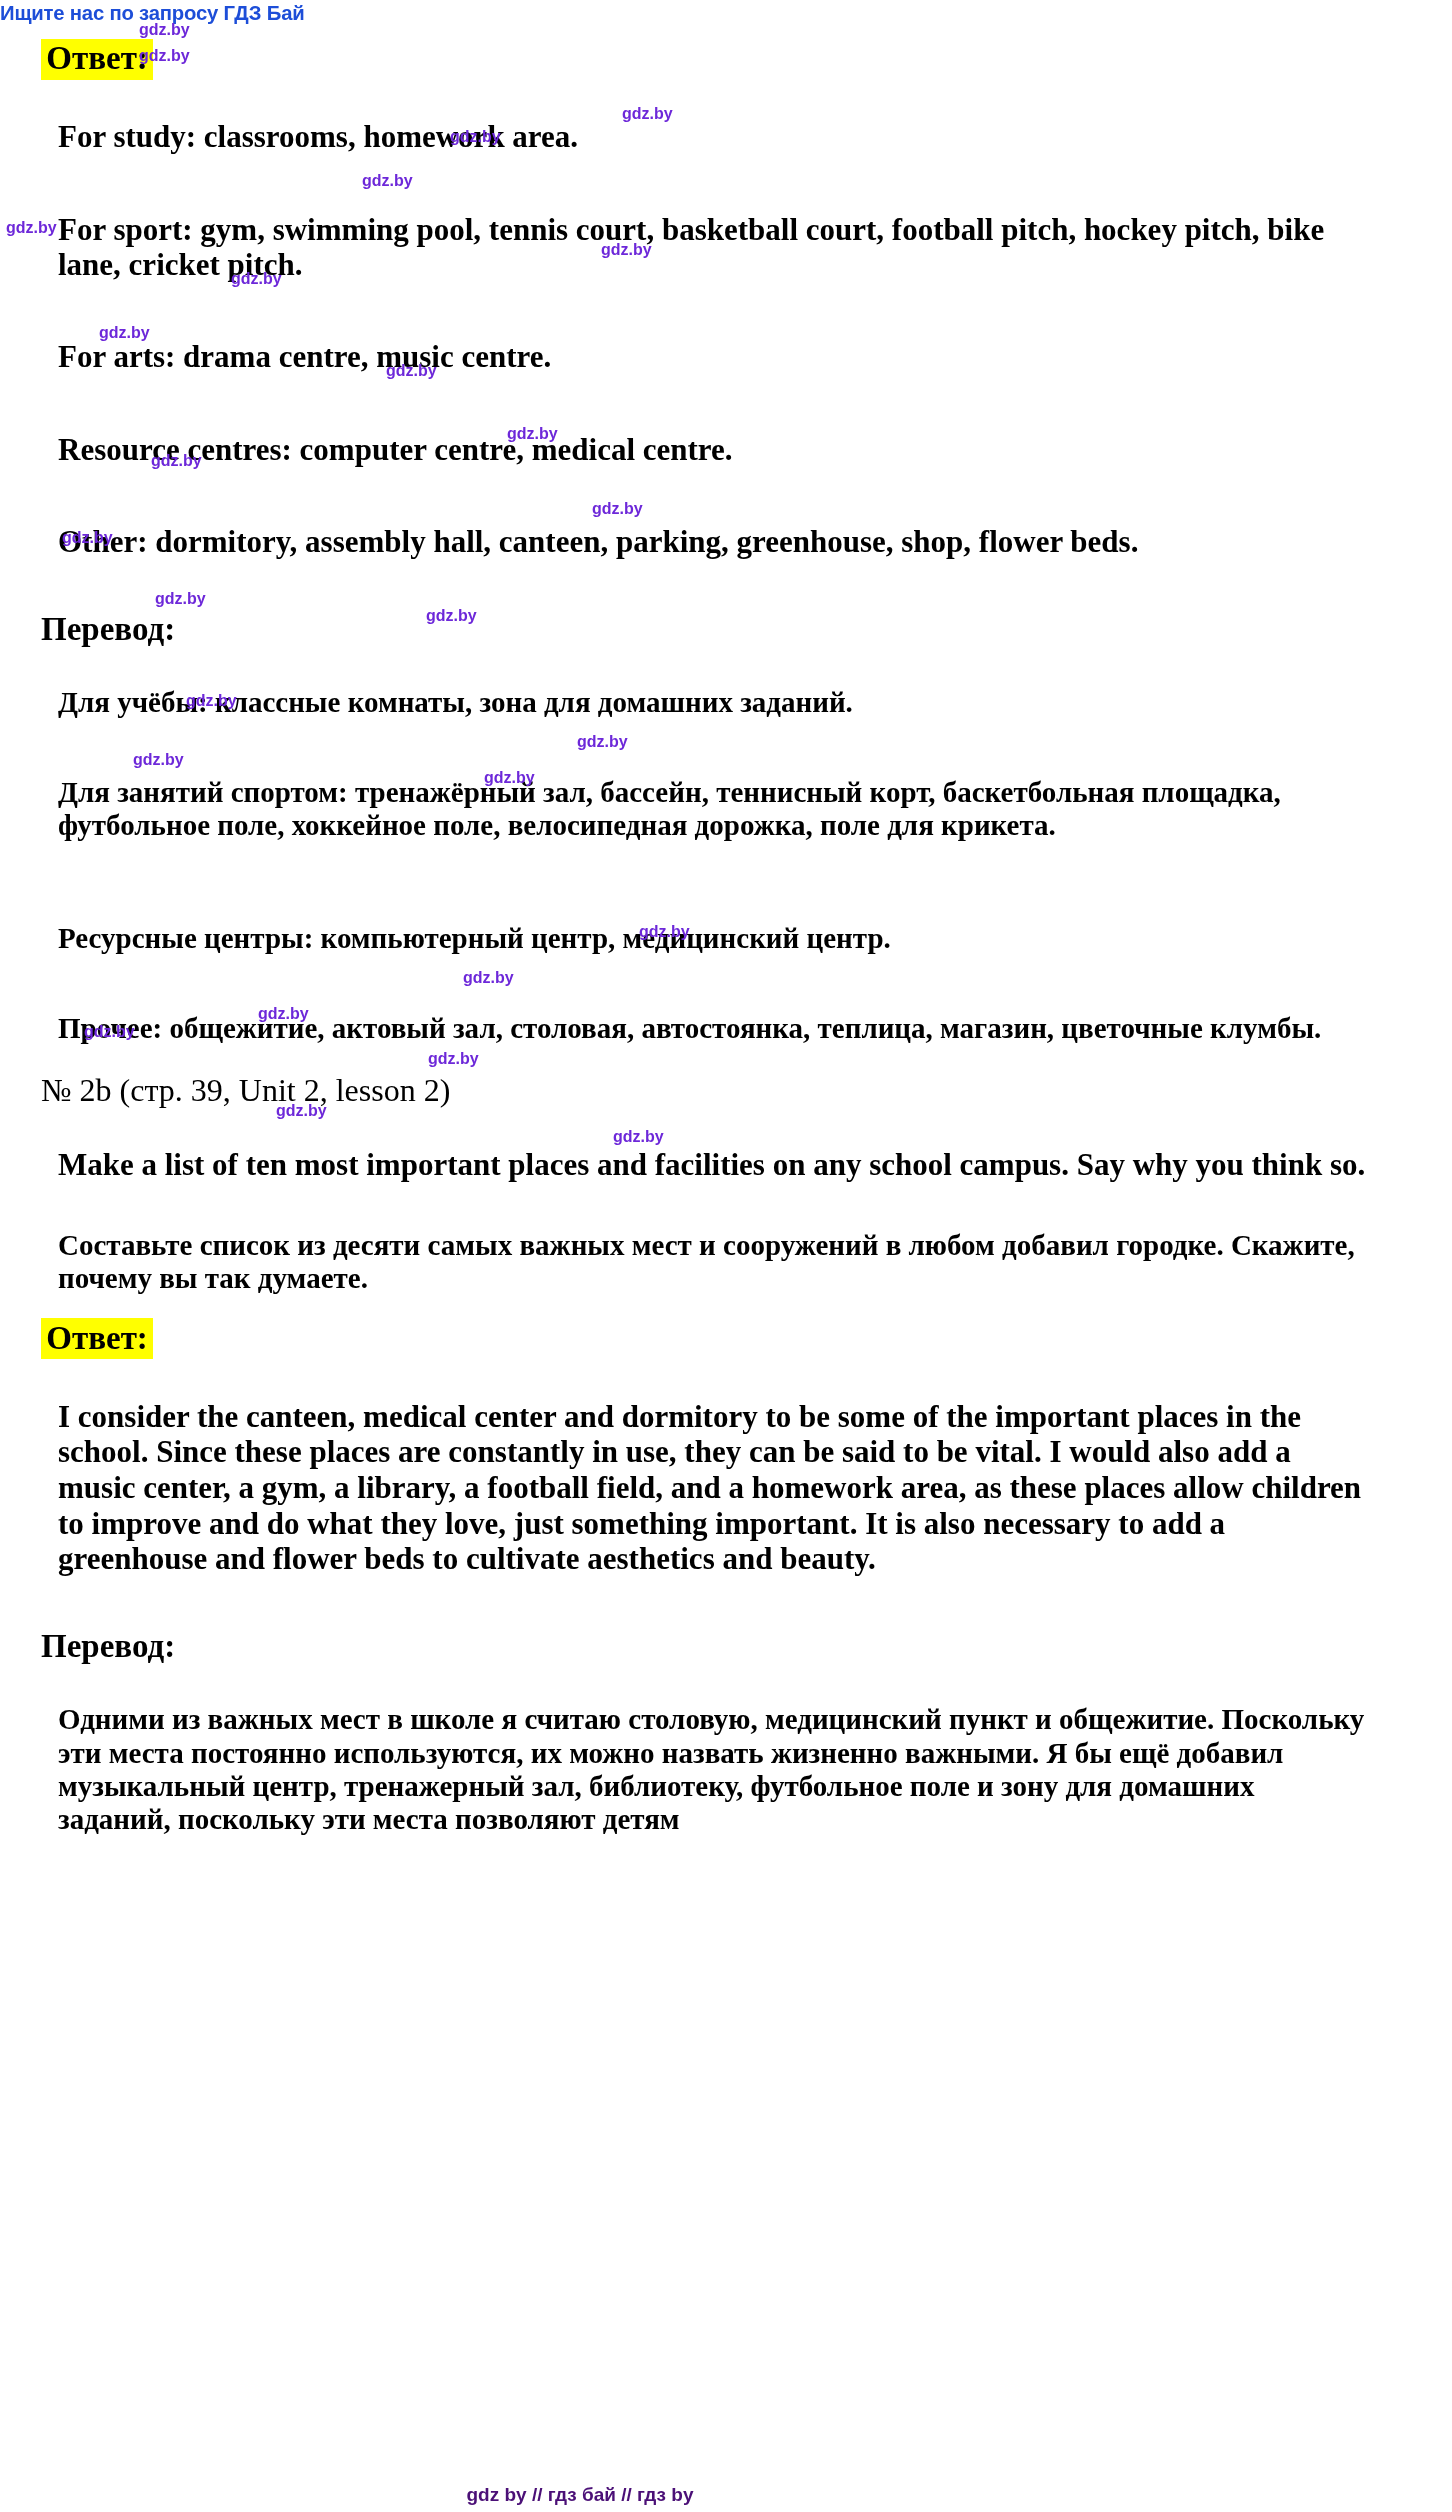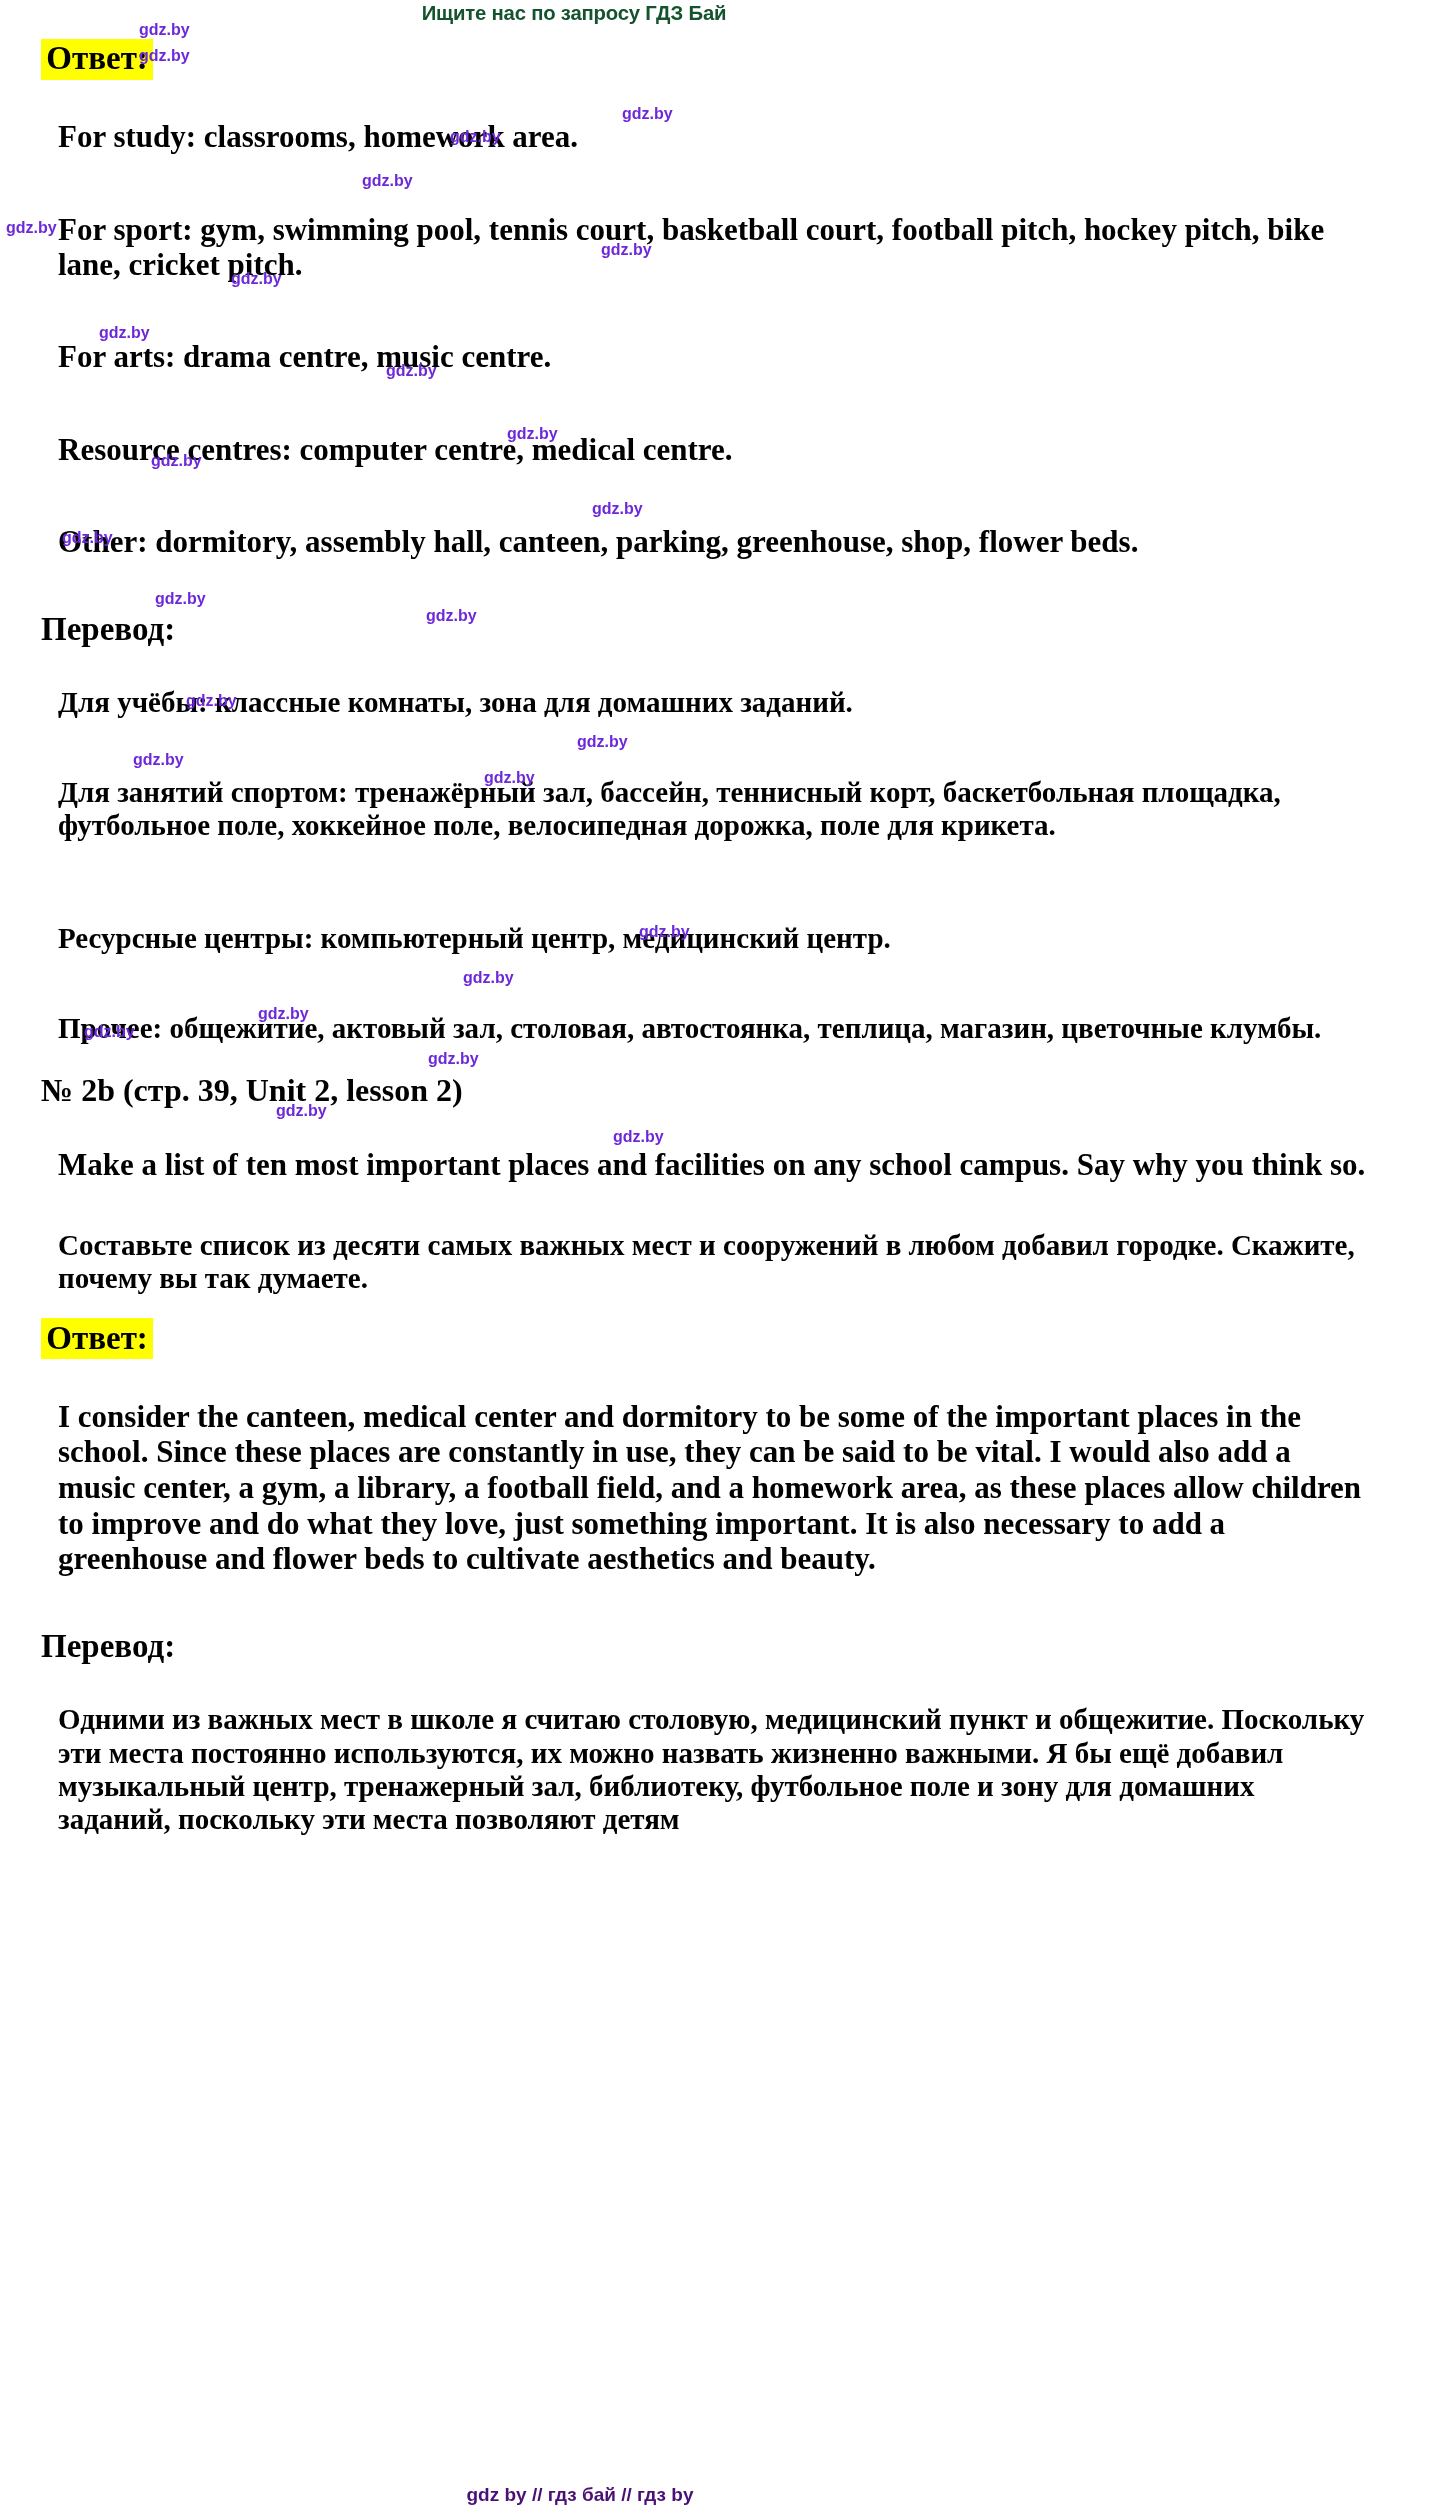--- a/index.html
+++ b/index.html
@@ -19,26 +19,26 @@
     background: #ffffff;
     overflow: hidden;
   }
 
   
   .promo {
     position: absolute;
     top: 1.5px;
     left: 0;
     width: 1148px;
-    text-align: center;
+    text-align: left;
     font-family: "Liberation Sans", "DejaVu Sans", sans-serif;
     font-weight: bold;
     font-size: 20.3px;
     letter-spacing: -0.2px;
-    color: #14532d;
+    color: #1d4ed8;
     white-space: nowrap;
   }
 
   
   .content {
     position: absolute;
     left: 41px;
     top: 39px;
     width: 1349px;
   }
@@ -72,21 +72,21 @@
   }
 
   
   .bold-head {
     font-weight: bold;
     font-size: 33px;
     line-height: 1.05;
     margin: 0;
   }
   .task-head {
-    font-weight: bold;
+    font-weight: normal;
     font-size: 32px;
     line-height: 1.05;
     margin: 0;
   }
 
   
   .wm {
     position: absolute;
     font-family: "Liberation Sans", "DejaVu Sans", sans-serif;
     font-size: 16px;

